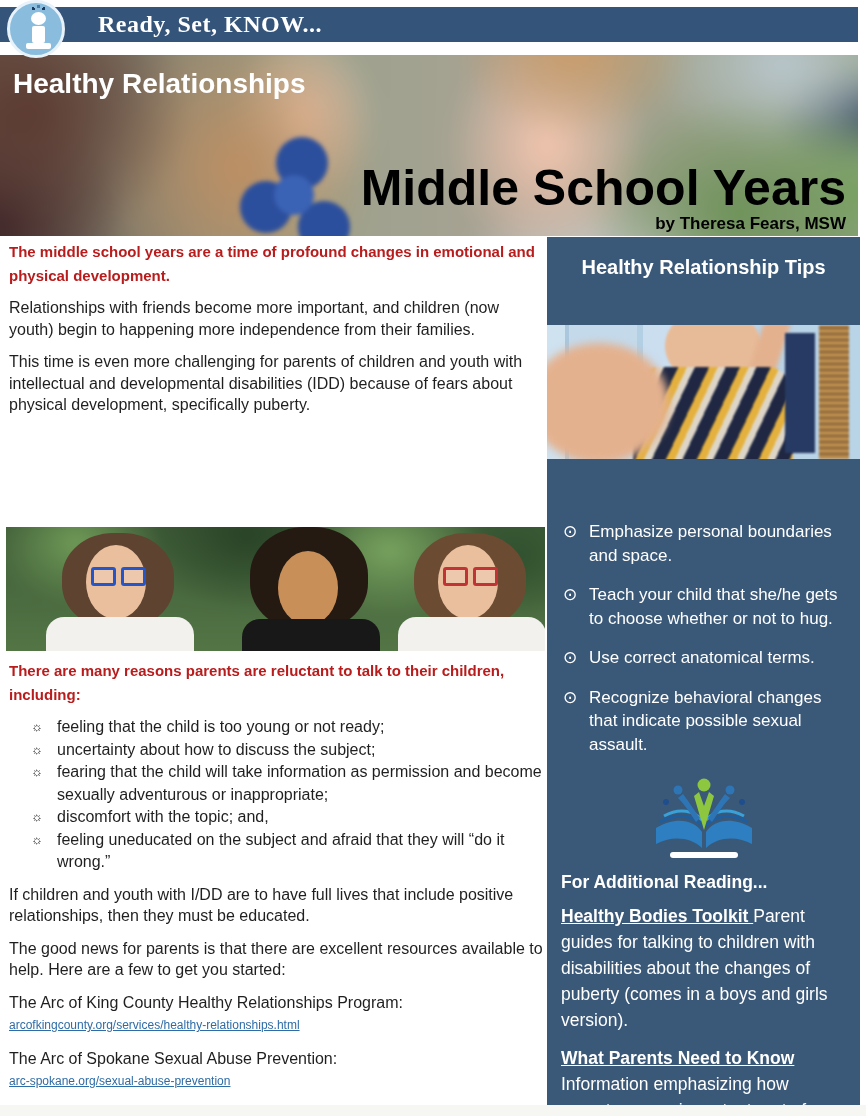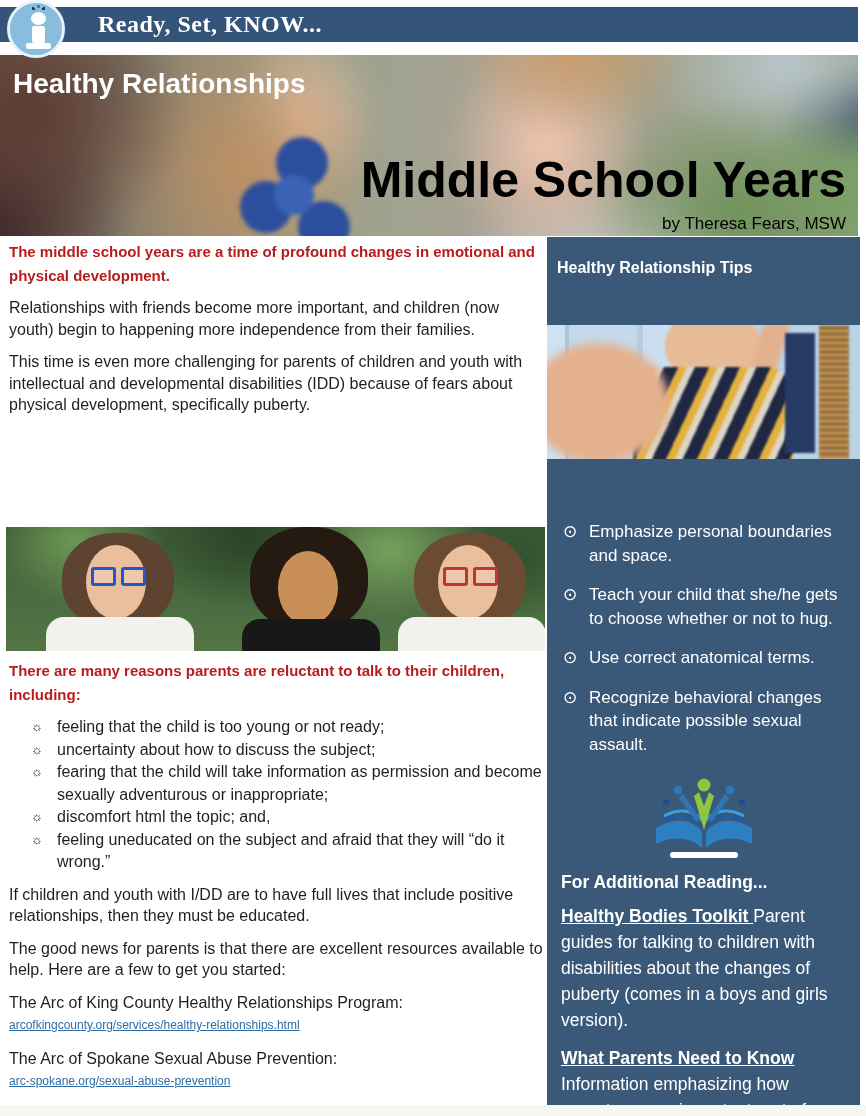--- a/index.html
+++ b/index.html
@@ -36,21 +36,21 @@
       radial-gradient(130px 80px at 98% 38%,#2b3c60 0%,rgba(43,60,96,0) 70%),
       radial-gradient(260px 140px at 72% 108%,#d2d6d9 0%,rgba(210,214,217,0) 70%),
       linear-gradient(90deg,#6a5448 0%,#9aa28c 35%,#a9a294 60%,#93a387 100%);}
   .spinner{position:absolute;left:236px;top:82px;width:150px;height:130px;filter:blur(2px);}
   .spinner div{position:absolute;width:52px;height:52px;border-radius:50%;background:#2c4f9d;}
   .sp1{left:40px;top:0px;}.sp2{left:4px;top:44px;}.sp3{left:62px;top:64px;}
   .sp-hub{left:38px!important;top:38px!important;width:40px!important;height:40px!important;background:#3a62b5!important;}
   .hero-overline{position:absolute;left:13px;top:13px;color:#ffffff;font-weight:bold;font-size:28px;}
   .hero-titleblock{position:absolute;right:12px;bottom:2px;text-align:right;color:#000000;}
   .hero-title{font-size:50px;font-weight:bold;line-height:52px;}
-  .hero-byline{font-size:17px;margin-top:8px;}
+  .hero-byline{font-size:17px;margin-top:0px;font-weight:bold;}
 
   
   .article{position:absolute;left:9px;top:240px;width:536px;}
   .h-blue{color:#b91c1c;font-weight:bold;font-size:15px;line-height:24px;margin:0 0 9px 0;}
   .article p{font-size:16px;line-height:21.5px;margin:0 0 11px 0;}
   .reasons{margin:2px 0 10px 0;}
   .reason{display:flex;font-size:16px;line-height:22.5px;}
   .sun-bullet{width:26px;padding-left:22px;flex:none;font-size:13px;color:#2b2b2b;}
   .reason span.txt{flex:1;}
   a.doclink{color:#2e6ca5;text-decoration:underline;cursor:pointer;}
@@ -68,21 +68,21 @@
       linear-gradient(180deg,#3c5836 0%,#567947 100%);}
   .kid{position:absolute;bottom:0;}
   .hair{position:absolute;border-radius:46%;}
   .face{position:absolute;border-radius:50%;}
   .shirt{position:absolute;bottom:-8px;border-radius:18px 18px 0 0;}
   .glasses{position:absolute;display:flex;gap:5px;}
   .glasses i{display:block;width:19px;height:13px;border-radius:3px;border:3px solid currentColor;background:rgba(255,255,255,.15);}
 
   
   .sidebar{position:absolute;left:547px;top:237px;width:313px;height:868px;background:#3a5878;color:#ffffff;}
-  .sb-title{padding:16px 10px 0 10px;font-weight:bold;font-size:16px;line-height:29px;}
+  .sb-title{padding:16px 10px 0 10px;text-align:center;font-weight:bold;font-size:20px;line-height:29px;}
   .sb-photo{position:absolute;left:0;top:88px;width:313px;height:134px;overflow:hidden;background:#b9d3e7;}
   .sb-photo .door{position:absolute;inset:0;
       background:linear-gradient(90deg,#cfe2f0 0 18px,#aac7de 18px 22px,#c4daeb 22px 90px,#b3cfe4 90px 96px,#cadef0 96px 150px,#b9d3e7 150px 100%);}
   .sb-photo .hand{position:absolute;left:-18px;top:18px;width:140px;height:120px;border-radius:50%;
       background:#e4b18e;filter:blur(4px);}
   .sb-photo .head{position:absolute;left:118px;top:-18px;width:96px;height:78px;border-radius:50%;
       background:#e8bb98;filter:blur(1px);}
   .sb-photo .shirt-b{position:absolute;left:86px;top:42px;width:160px;height:100px;border-radius:26px 26px 0 0;
       background:repeating-linear-gradient(115deg,#1f2742 0 13px,#e4b13e 13px 21px,#ddd6c8 21px 28px);filter:blur(1px);}
   .sb-photo .arm{position:absolute;left:208px;top:-8px;width:26px;height:70px;background:#e4b18e;transform:rotate(18deg);filter:blur(2px);}
@@ -173,21 +173,21 @@
       <div class="reason">
         <span class="sun-bullet">☼</span>
         <span class="txt">uncertainty about how to discuss the subject;</span>
         </div>
       <div class="reason">
         <span class="sun-bullet">☼</span>
         <span class="txt">fearing that the child will take information as permission and become sexually adventurous or inappropriate;</span>
         </div>
       <div class="reason">
         <span class="sun-bullet">☼</span>
-        <span class="txt">discomfort html the topic; and,</span>
+        <span class="txt">discomfort with the topic; and,</span>
         </div>
       <div class="reason">
         <span class="sun-bullet">☼</span>
         <span class="txt">feeling uneducated on the subject and afraid that they will “do it wrong.”</span>
         </div>
     </div>
     <p>If children and youth with I/DD are to have full lives that include positive relationships, then they must be educated.</p>
     <p>The good news for parents is that there are excellent resources available to help. Here are a few to get you started:</p>
 
     <p class="res-label">The Arc of King County Healthy Relationships Program:</p>

